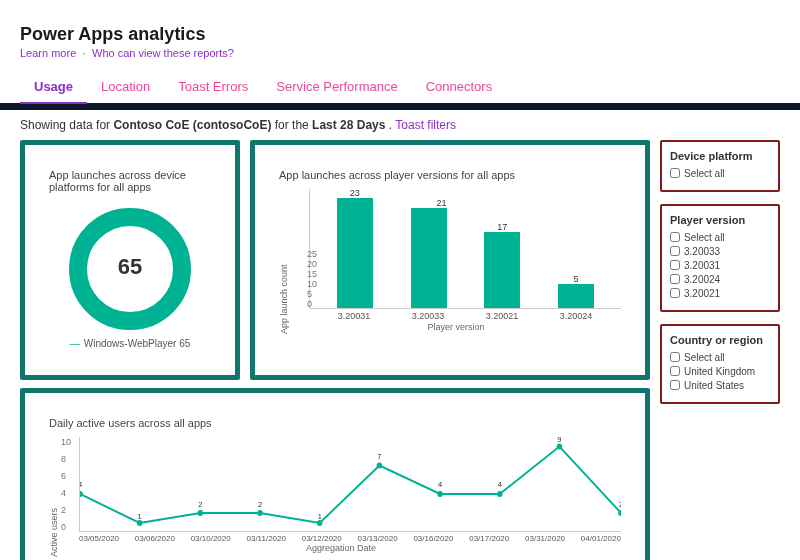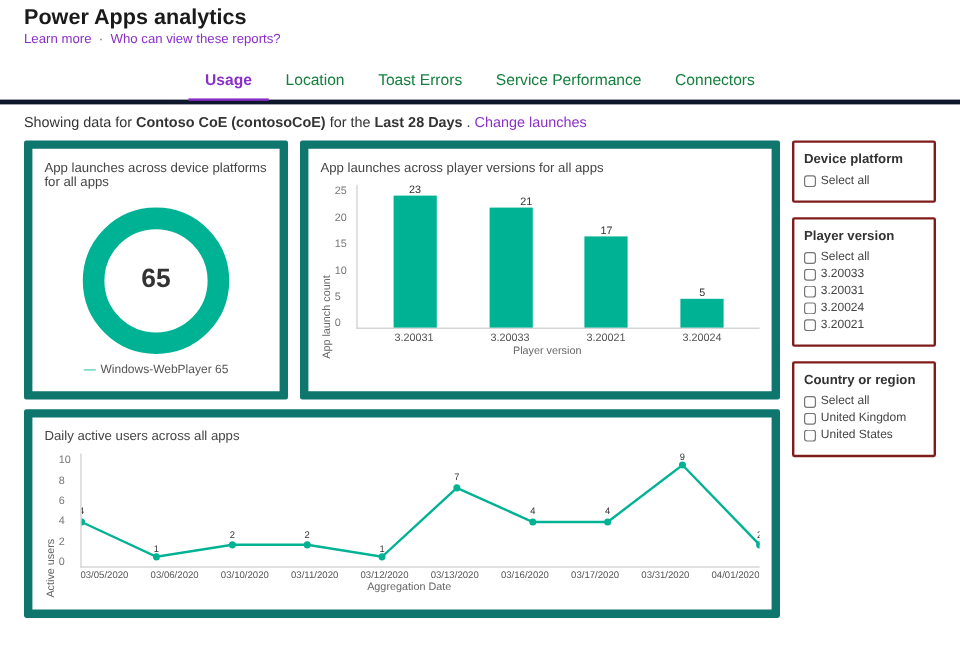--- a/index.html
+++ b/index.html
@@ -1,55 +1,55 @@
 <!DOCTYPE html>
 <html><head>
   <meta charset="utf-8">
   <style>
     * { box-sizing: border-box; margin: 0; padding: 0; }
     body { font-family: 'Segoe UI', sans-serif; background: #fff; font-size: 12px; color: #333; width: 800px; height: 560px; overflow: hidden; }
 
-    .header { padding: 4px 20px 0; }
+    .header { padding: 24px 20px 0; }
     .page-title { font-size: 18px; font-weight: 600; color: #1a1a1a; }
     .learn-more { font-size: 11px; margin-top: 2px; }
     .learn-more a { color: #8b2fc9; text-decoration: none; }
     .learn-more span { color: #666; margin: 0 3px; }
 
-    .tabs { display: flex; gap: 0; padding: 8px 20px 0; border-bottom: 4px solid #0f172a; margin-top: 4px; justify-content: center; }
-    .tab { padding: 8px 14px; cursor: pointer; font-size: 13px; color: #15803d; border-bottom: 2px solid transparent; margin-bottom: -1px; }
+    .tabs { display: flex; gap: 0; padding: 8px 20px 0; border-bottom: 7px solid #0f172a; margin-top: 4px; }
+    .tab { padding: 8px 14px; cursor: pointer; font-size: 13px; color: #ec4899; border-bottom: 2px solid transparent; margin-bottom: -1px; }
     .tab.active { color: #8b2fc9; border-bottom: 2px solid #8b2fc9; font-weight: 600; }
 
     .filter-bar { padding: 8px 20px; font-size: 12px; color: #333; }
     .filter-bar strong { font-weight: 600; }
     .filter-bar .change-link { color: #8b2fc9; text-decoration: none; cursor: pointer; }
 
     .main-content { display: flex; padding: 0 20px; gap: 10px; }
     .charts-area { flex: 1; display: flex; flex-direction: column; gap: 8px; }
     .top-charts { display: flex; gap: 10px; }
 
-    .chart-card { background: #fff; border: 7px solid #0f766e; border-radius: 2px; padding: 10px; }
+    .chart-card { background: #fff; border: 5px solid #0f766e; border-radius: 2px; padding: 24px; }
     .chart-title { font-size: 11px; color: #444; margin-bottom: 8px; font-weight: 400; }
 
     
     .donut-card { width: 220px; min-height: 185px; }
     .donut-container { display: flex; flex-direction: column; align-items: center; justify-content: center; height: 150px; }
     .donut-label { font-size: 10px; color: #555; margin-top: 4px; }
     .donut-label::before { content: '—'; color: #00b294; margin-right: 4px; }
 
     
     .bar-card { flex: 1; min-height: 185px; }
 
     
     .line-card { width: 100%; min-height: 155px; }
 
     
     .sidebar { width: 120px; display: flex; flex-direction: column; gap: 12px; padding-top: 0; }
     .filter-section { padding: 8px; border: 2px solid #7f1d1d; border-radius: 2px; }
     .filter-title { font-size: 11px; font-weight: 600; color: #333; margin-bottom: 6px; }
-    .checkbox-item { display: flex; align-items: flex-end; gap: 4px; margin-bottom: 3px; font-size: 10px; color: #444; }
+    .checkbox-item { display: flex; align-items: flex-start; gap: 4px; margin-bottom: 3px; font-size: 10px; color: #444; }
     .checkbox-item input { width: 10px; height: 10px; cursor: pointer; }
   </style>
 </head>
 <body>
 
 <div class="header">
   <div class="page-title">Power Apps analytics</div>
   <div class="learn-more">
     <a href="#">Learn more</a>
     <span>·</span>
@@ -64,21 +64,21 @@
   <div class="tab">Service Performance</div>
   <div class="tab">Connectors</div>
 </div>
 
 <div class="filter-bar">
   <span>Showing data for</span>
   <strong>Contoso CoE (contosoCoE)</strong>
   <span> for the </span>
   <strong>Last 28 Days</strong>
   <span>.</span>
-  <a class="change-link" href="#">Change launches</a>
+  <a class="change-link" href="#">Toast filters</a>
 </div>
 
 <div class="main-content">
   <div class="charts-area">
     <div class="top-charts">
 
       <div class="chart-card donut-card">
         <div class="chart-title">App launches across device platforms for all apps</div>
         <div class="donut-container">
           <svg width="130" height="130" viewBox="0 0 130 130">
@@ -88,21 +88,21 @@
           </svg>
           <div class="donut-label">Windows-WebPlayer 65</div>
         </div>
       </div>
 
       <div class="chart-card bar-card">
         <div class="chart-title">App launches across player versions for all apps</div>
         <div style="display:flex; height:145px;">
           <div style="display:flex;align-items:center;writing-mode:vertical-rl;transform:rotate(180deg);font-size:9px;color:#666;margin-right:2px;">App launch count</div>
           <div style="flex:1;position:relative;">
-            <div style="position:absolute;left:0;top:0;height:120px;display:flex;flex-direction:column;justify-content:space-between;font-size:9px;color:#777;padding-right:2px;">
+            <div style="position:absolute;left:16px;top:0;height:120px;display:flex;flex-direction:column;justify-content:flex-end;font-size:9px;color:#777;padding-right:2px;">
               <span>25</span>
                 <span>20</span>
                 <span>15</span>
                 <span>10</span>
                 <span>5</span>
                 <span>0</span>
             </div>
             <div style="margin-left:18px;border-left:1px solid #ccc;border-bottom:1px solid #ccc;height:120px;display:flex;align-items:flex-end;justify-content:space-around;padding:0 8px;">
               <div style="display:flex;flex-direction:column;align-items:center;">
                 <span style="font-size:9px;color:#333;">23</span>

